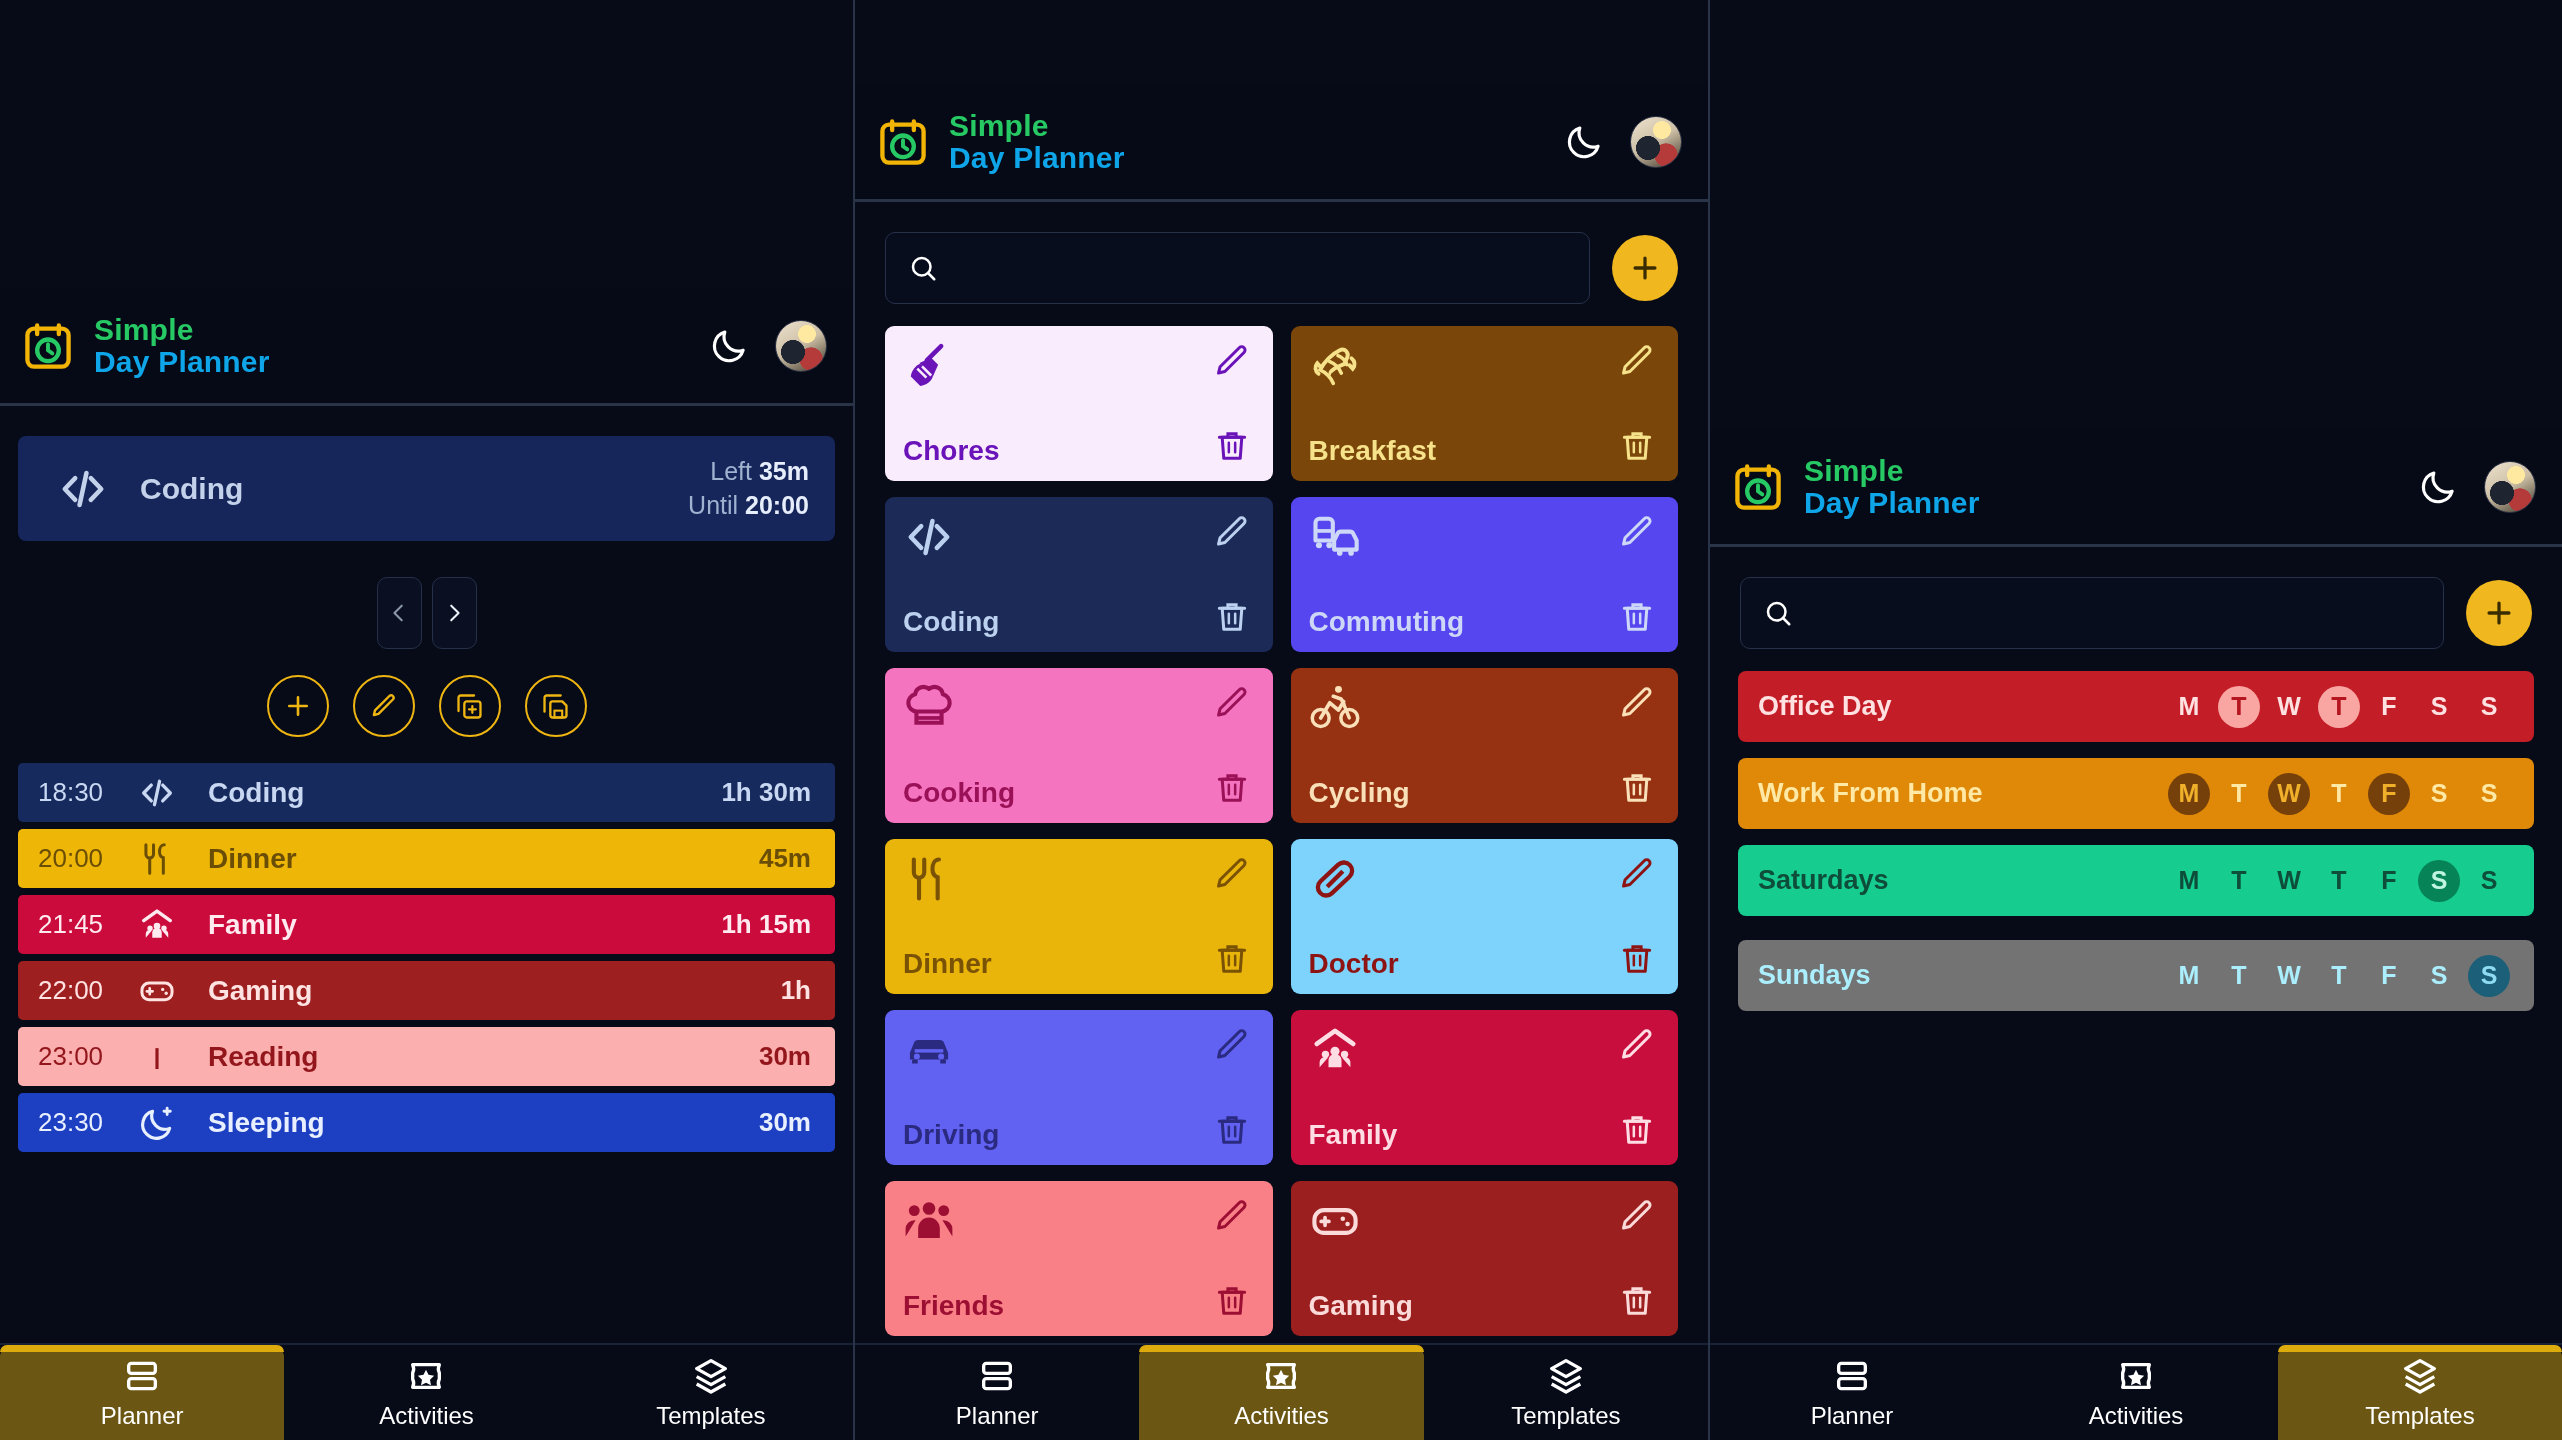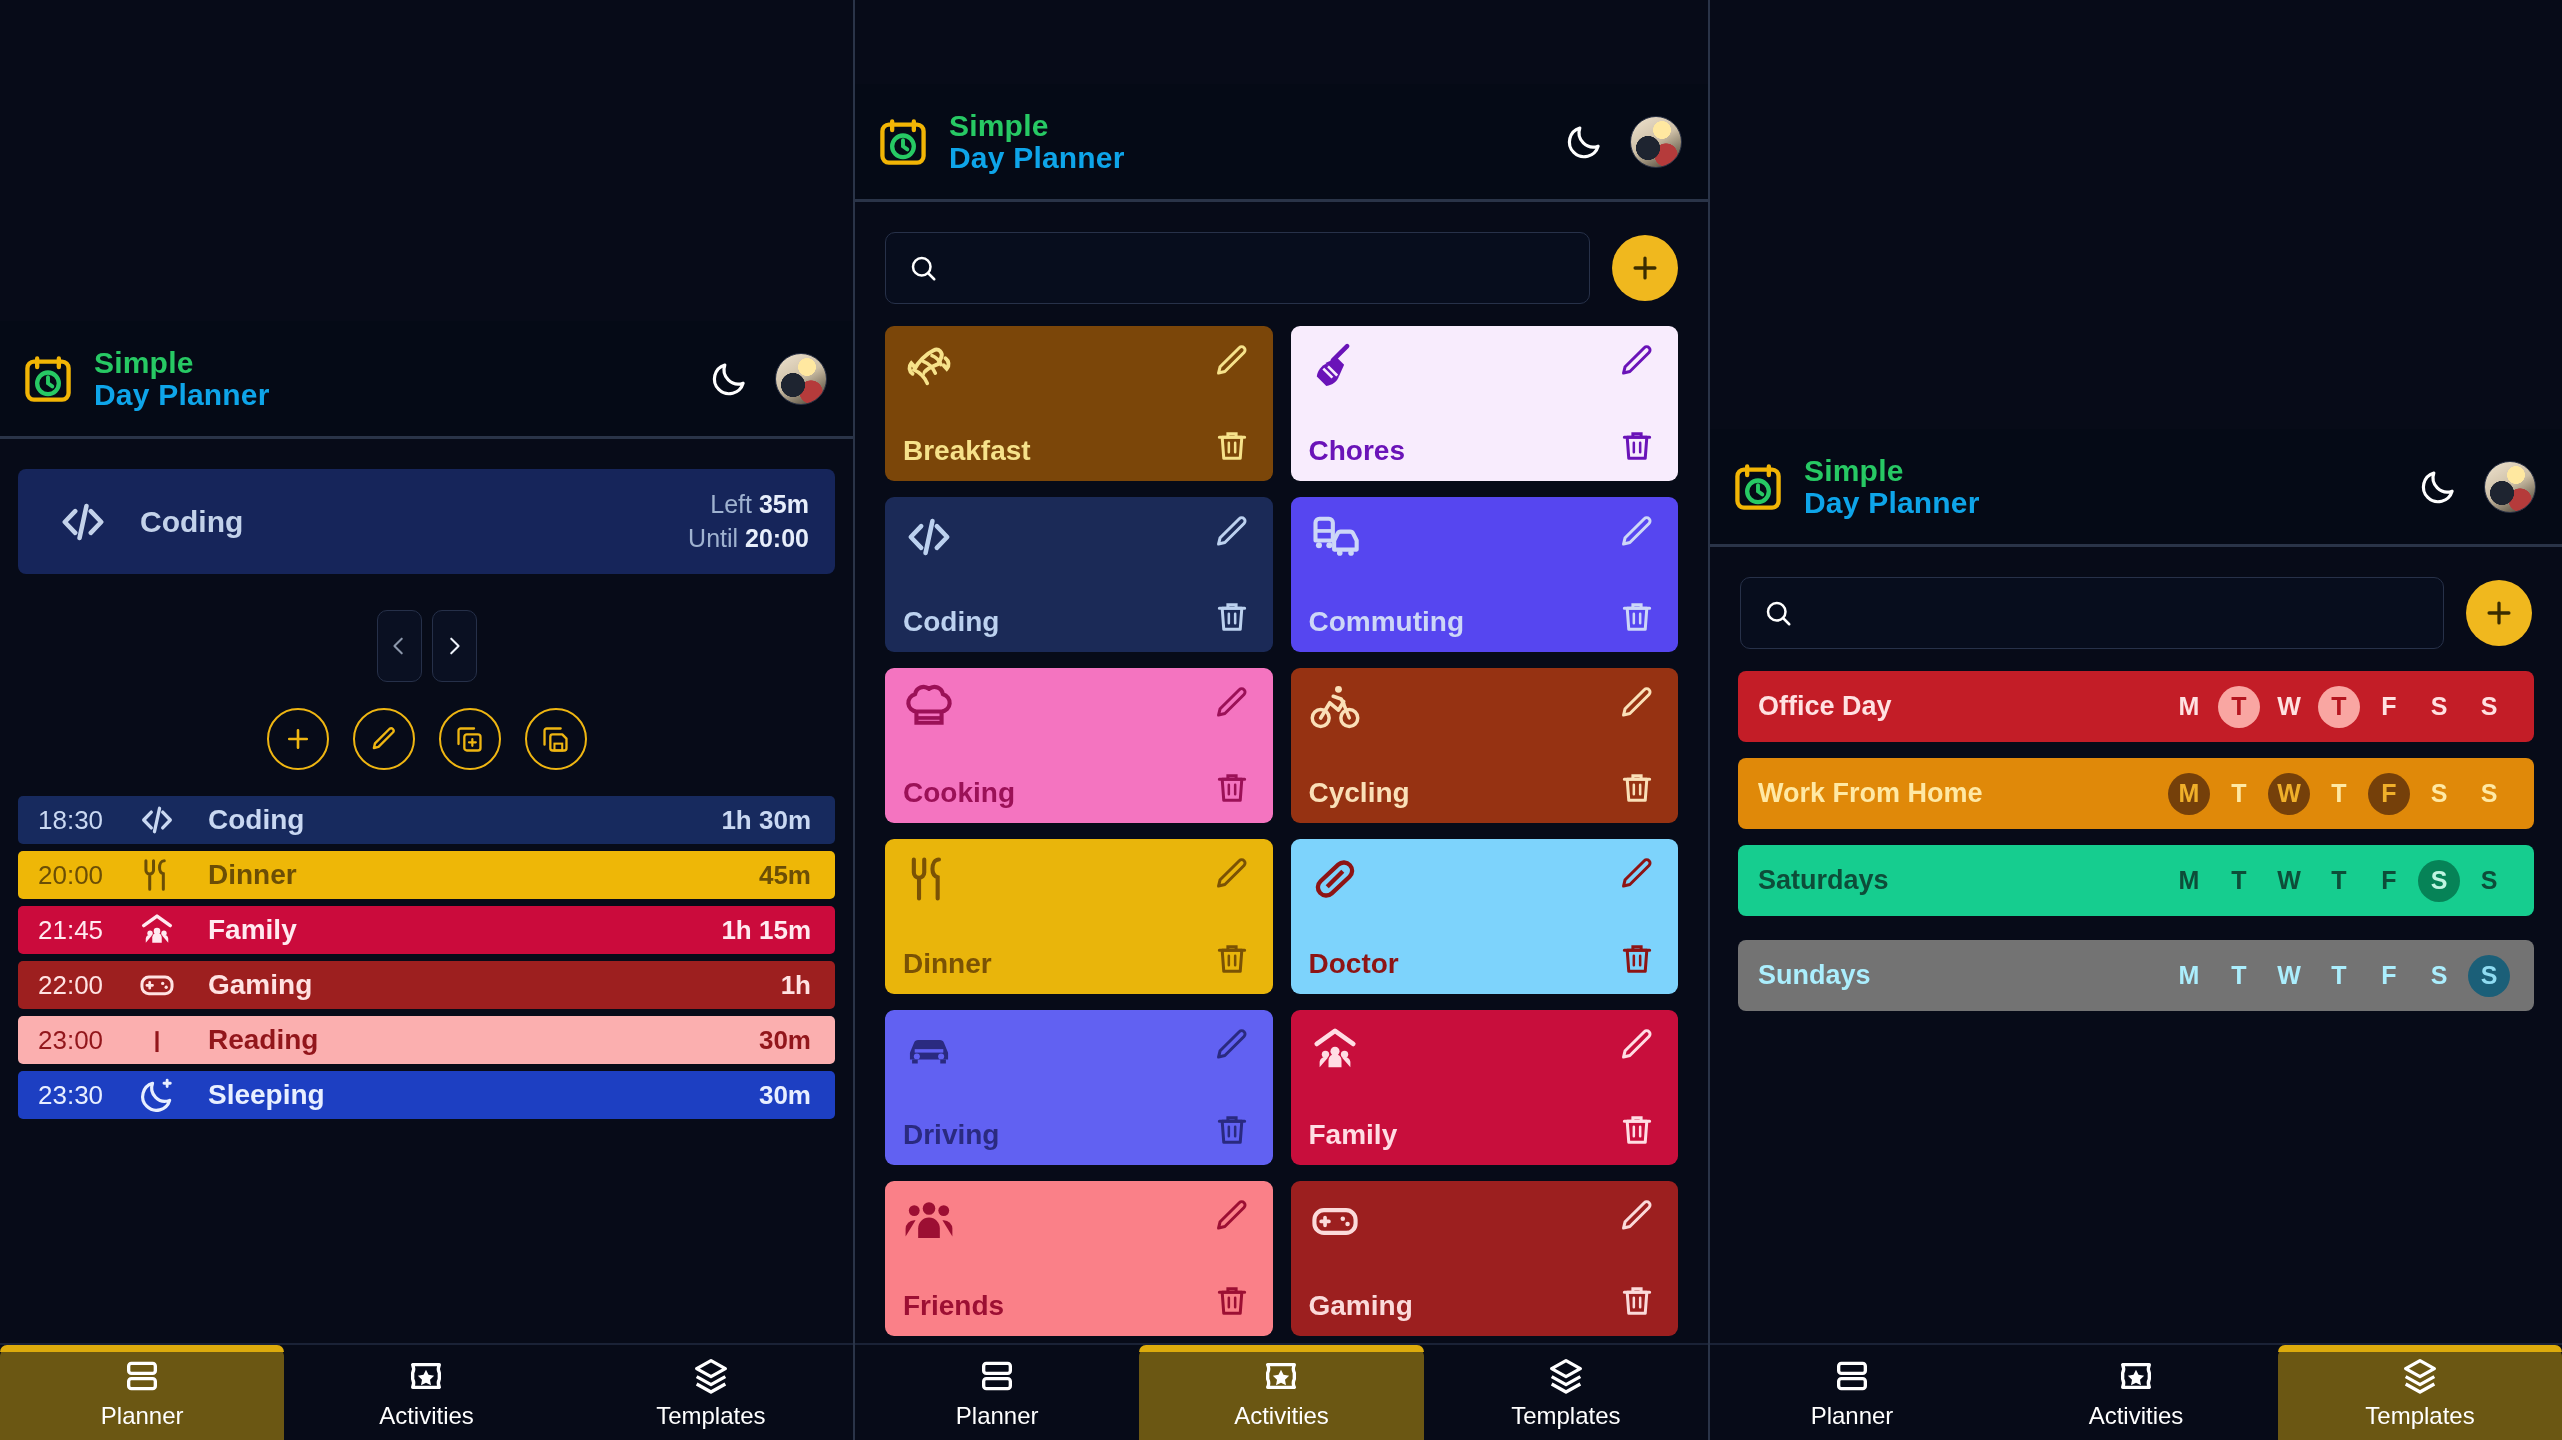--- a/index.html
+++ b/index.html
@@ -63,21 +63,21 @@
   .date-txt { color: #f0f4fb; font-size: 28px; }
 
   .actions { display: flex; justify-content: center; gap: 24px; margin-top: 26px; }
   .act-btn {
     width: 62px; height: 62px; border-radius: 50%; border: 2px solid #efb612;
     display: flex; align-items: center; justify-content: center; background: transparent;
   }
 
   .sched { margin: 26px 18px 0 18px; display: flex; flex-direction: column; gap: 7px; }
   .sched-row {
-    height: 48px; border-radius: 5px; display: flex; align-items: center; padding: 0 24px 0 20px;
+    height: 59px; border-radius: 5px; display: flex; align-items: center; padding: 0 24px 0 20px;
   }
   .sched-time { width: 100px; font-size: 26px; flex: 0 0 100px; }
   .sched-ico { width: 62px; flex: 0 0 62px; display: flex; align-items: center; }
   .sched-name { flex: 1; font-size: 28px; font-weight: bold; padding-left: 8px; }
   .sched-dur { font-size: 26px; font-weight: bold; }
 
   
   .panel-mid { width: 853px; flex: 0 0 853px; }
   .panel-right { width: 852px; flex: 0 0 852px; }
 
@@ -371,62 +371,62 @@
         <input type="text" placeholder="" style="">
       </div>
       <span class="plus-fab">
         <svg width="34" height="34" viewBox="0 0 24 24" fill="none">
             <path d="M12 5v14M5 12h14" stroke="#3a2c00" stroke-width="2.3" stroke-linecap="round"></path>
           </svg>
       </span>
     </div>
 
     <div class="grid">
-        <div class="card" style="background: rgb(123, 70, 9); color: rgb(246, 226, 138);">
-          <span class="card-ico">
-            <svg width="52" height="52" viewBox="0 0 24 24" fill="none">
-              <path d="M4.4 15.6c-1.6-1.2-1.9-3.4-.6-4.9l1.4 1.6M19.6 8.4c1.6 1.2 1.9 3.4.6 4.9l-1.4-1.6" fill="none" stroke="#f6e28a" stroke-width="1.8" stroke-linecap="round"></path>
-              <path d="M5.4 13.4c1.6-3.4 5.2-7 8.6-8.6 2.6-1.2 4.6 1 3.6 3.4l-1.2 2.8-2.8 1.2c-2.4 1-4.6 3-3.4 3.6" fill="none" stroke="#f6e28a" stroke-width="1.8" stroke-linejoin="round"></path>
-              <path d="M5 13.8c2.6 1 5.2 3.6 6.2 6.2M9.6 10c2.2.9 4.4 3.1 5.3 5.3M13.4 7.2c1.7.7 3.4 2.4 4.1 4.1" fill="none" stroke="#f6e28a" stroke-width="1.7" stroke-linecap="round"></path>
-            </svg>
-          </span>
-          <span class="card-name">Breakfast</span>
-          <span class="card-edit">
-            <svg width="38" height="38" viewBox="0 0 24 24" fill="none">
-              <path d="M16.6 3.6a2.1 2.1 0 0 1 3 3L7.5 18.6l-4 1 1-4Z" fill="none" stroke="#f6e28a" stroke-width="1.9" stroke-linejoin="round"></path>
-            </svg>
-          </span>
-          <span class="card-del">
-            <svg width="38" height="38" viewBox="0 0 24 24" fill="none">
-              <path d="M4 6.4h16M9.4 6.4V4.2h5.2v2.2" fill="none" stroke="#f6e28a" stroke-width="1.9" stroke-linecap="round"></path>
-              <path d="M5.8 6.4h12.4l-1 13.4H6.8Z" fill="none" stroke="#f6e28a" stroke-width="1.9" stroke-linejoin="round"></path>
-              <path d="M10 10v6M14 10v6" stroke="#f6e28a" stroke-width="1.6" stroke-linecap="round"></path>
-            </svg>
-          </span>
-        </div>
         <div class="card" style="background: rgb(248, 236, 253); color: rgb(106, 19, 184);">
           <span class="card-ico">
             <svg width="52" height="52" viewBox="0 0 24 24" fill="none">
               <path d="M17.6 2.8 11 9.4" stroke="#6a13b8" stroke-width="2.1" stroke-linecap="round"></path>
               <path d="M7.6 10.6 13 8.2l3.2 3.2-2.4 5.4Z" fill="#6a13b8"></path>
               <path d="M13.8 16.8c-.8 2.2-3 4-5.8 4.4l-4.4-4.4c.4-2.8 2.2-5 4.4-5.8Z" fill="#6a13b8"></path>
               <path d="M6.6 13.2 10.8 17.4M8.8 12.2 13 16.4" stroke="#f8ecfd" stroke-width="1.2"></path>
             </svg>
           </span>
           <span class="card-name">Chores</span>
           <span class="card-edit">
             <svg width="38" height="38" viewBox="0 0 24 24" fill="none">
               <path d="M16.6 3.6a2.1 2.1 0 0 1 3 3L7.5 18.6l-4 1 1-4Z" fill="none" stroke="#6a13b8" stroke-width="1.9" stroke-linejoin="round"></path>
             </svg>
           </span>
           <span class="card-del">
             <svg width="38" height="38" viewBox="0 0 24 24" fill="none">
               <path d="M4 6.4h16M9.4 6.4V4.2h5.2v2.2" fill="none" stroke="#6a13b8" stroke-width="1.9" stroke-linecap="round"></path>
               <path d="M5.8 6.4h12.4l-1 13.4H6.8Z" fill="none" stroke="#6a13b8" stroke-width="1.9" stroke-linejoin="round"></path>
               <path d="M10 10v6M14 10v6" stroke="#6a13b8" stroke-width="1.6" stroke-linecap="round"></path>
+            </svg>
+          </span>
+        </div>
+        <div class="card" style="background: rgb(123, 70, 9); color: rgb(246, 226, 138);">
+          <span class="card-ico">
+            <svg width="52" height="52" viewBox="0 0 24 24" fill="none">
+              <path d="M4.4 15.6c-1.6-1.2-1.9-3.4-.6-4.9l1.4 1.6M19.6 8.4c1.6 1.2 1.9 3.4.6 4.9l-1.4-1.6" fill="none" stroke="#f6e28a" stroke-width="1.8" stroke-linecap="round"></path>
+              <path d="M5.4 13.4c1.6-3.4 5.2-7 8.6-8.6 2.6-1.2 4.6 1 3.6 3.4l-1.2 2.8-2.8 1.2c-2.4 1-4.6 3-3.4 3.6" fill="none" stroke="#f6e28a" stroke-width="1.8" stroke-linejoin="round"></path>
+              <path d="M5 13.8c2.6 1 5.2 3.6 6.2 6.2M9.6 10c2.2.9 4.4 3.1 5.3 5.3M13.4 7.2c1.7.7 3.4 2.4 4.1 4.1" fill="none" stroke="#f6e28a" stroke-width="1.7" stroke-linecap="round"></path>
+            </svg>
+          </span>
+          <span class="card-name">Breakfast</span>
+          <span class="card-edit">
+            <svg width="38" height="38" viewBox="0 0 24 24" fill="none">
+              <path d="M16.6 3.6a2.1 2.1 0 0 1 3 3L7.5 18.6l-4 1 1-4Z" fill="none" stroke="#f6e28a" stroke-width="1.9" stroke-linejoin="round"></path>
+            </svg>
+          </span>
+          <span class="card-del">
+            <svg width="38" height="38" viewBox="0 0 24 24" fill="none">
+              <path d="M4 6.4h16M9.4 6.4V4.2h5.2v2.2" fill="none" stroke="#f6e28a" stroke-width="1.9" stroke-linecap="round"></path>
+              <path d="M5.8 6.4h12.4l-1 13.4H6.8Z" fill="none" stroke="#f6e28a" stroke-width="1.9" stroke-linejoin="round"></path>
+              <path d="M10 10v6M14 10v6" stroke="#f6e28a" stroke-width="1.6" stroke-linecap="round"></path>
             </svg>
           </span>
         </div>
         <div class="card" style="background: rgb(27, 42, 87); color: rgb(188, 209, 239);">
           <span class="card-ico">
             <svg width="52" height="52" viewBox="0 0 24 24" fill="none">
               <path d="M8.4 7 3.6 12l4.8 5M15.6 7l4.8 5-4.8 5M13.6 4.6l-3.2 14.8" fill="none" stroke="#bcd1ef" stroke-width="2.1" stroke-linecap="round" stroke-linejoin="round"></path>
             </svg>
           </span>
           <span class="card-name">Coding</span>

